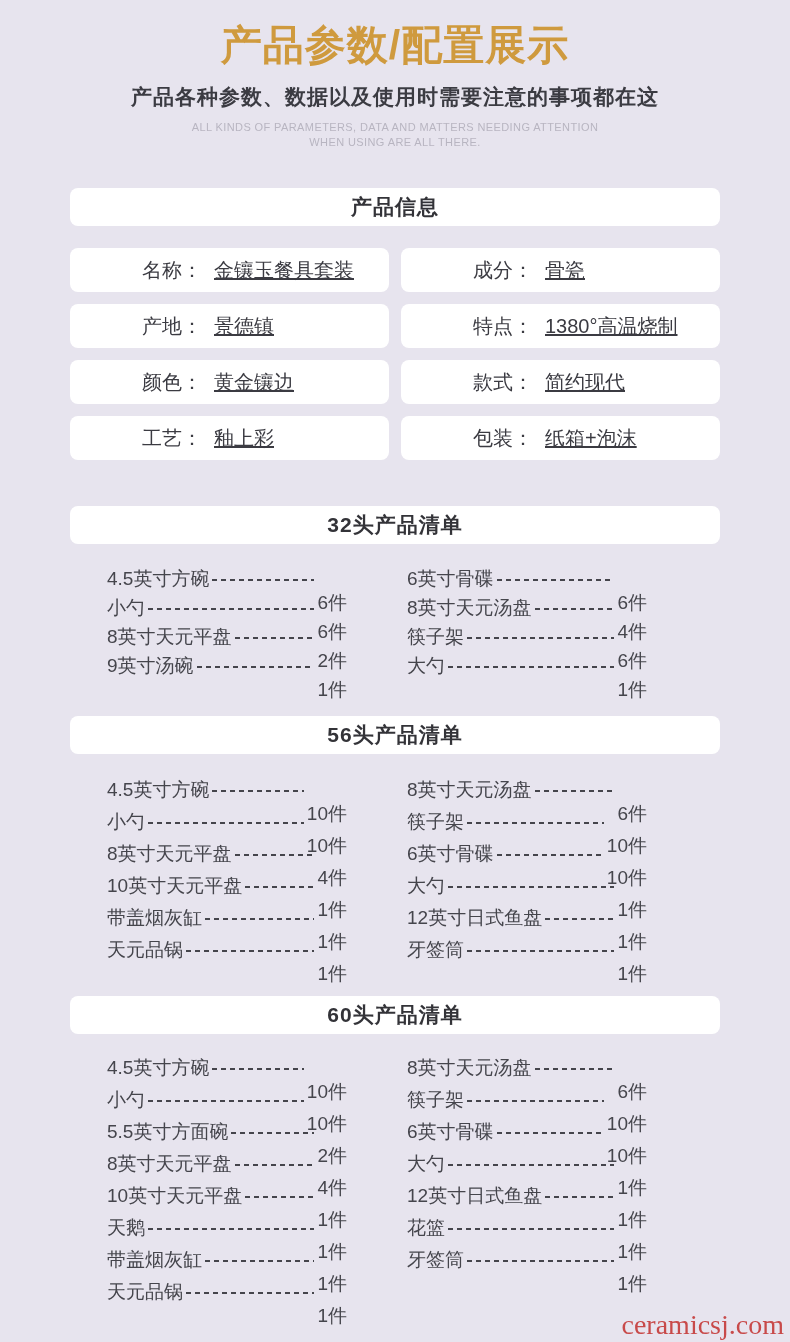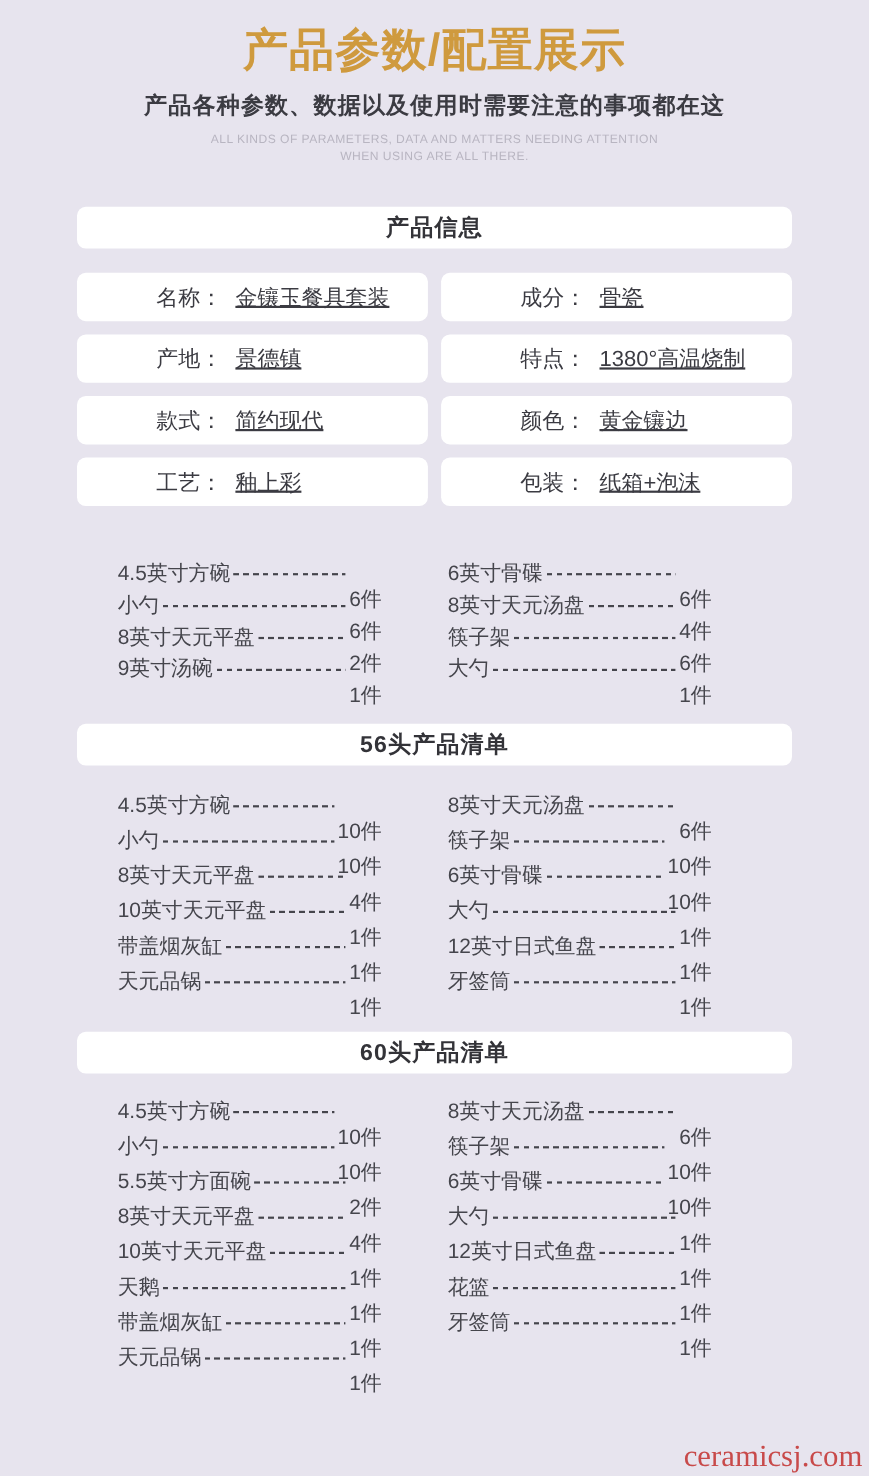--- a/index.html
+++ b/index.html
@@ -114,42 +114,43 @@
           <span class="info-label">产地：</span>
           <span class="info-value">景德镇</span>
         </div>
 
         <div class="info-card">
           <span class="info-label">特点：</span>
           <span class="info-value">1380°高温烧制</span>
         </div>
 
         <div class="info-card">
+          <span class="info-label">颜色：</span>
+          <span class="info-value">黄金镶边</span>
+        </div>
+
+        <div class="info-card">
           <span class="info-label">款式：</span>
           <span class="info-value">简约现代</span>
         </div>
 
         <div class="info-card">
-          <span class="info-label">颜色：</span>
-          <span class="info-value">黄金镶边</span>
-        </div>
-
-        <div class="info-card">
           <span class="info-label">工艺：</span>
           <span class="info-value">釉上彩</span>
         </div>
 
         <div class="info-card">
           <span class="info-label">包装：</span>
           <span class="info-value">纸箱+泡沫</span>
         </div>
       </div>
   </section>
 
   <section class="list-section s32">
+    <div class="section-bar">32头产品清单</div>
     <div class="cols">
       <div class="col">
 
           <div class="item">
             <span class="item-name">4.5英寸方碗</span>
             <span class="leader"></span>
             <span class="item-qty">6件</span>
           </div>
 
           <div class="item">

